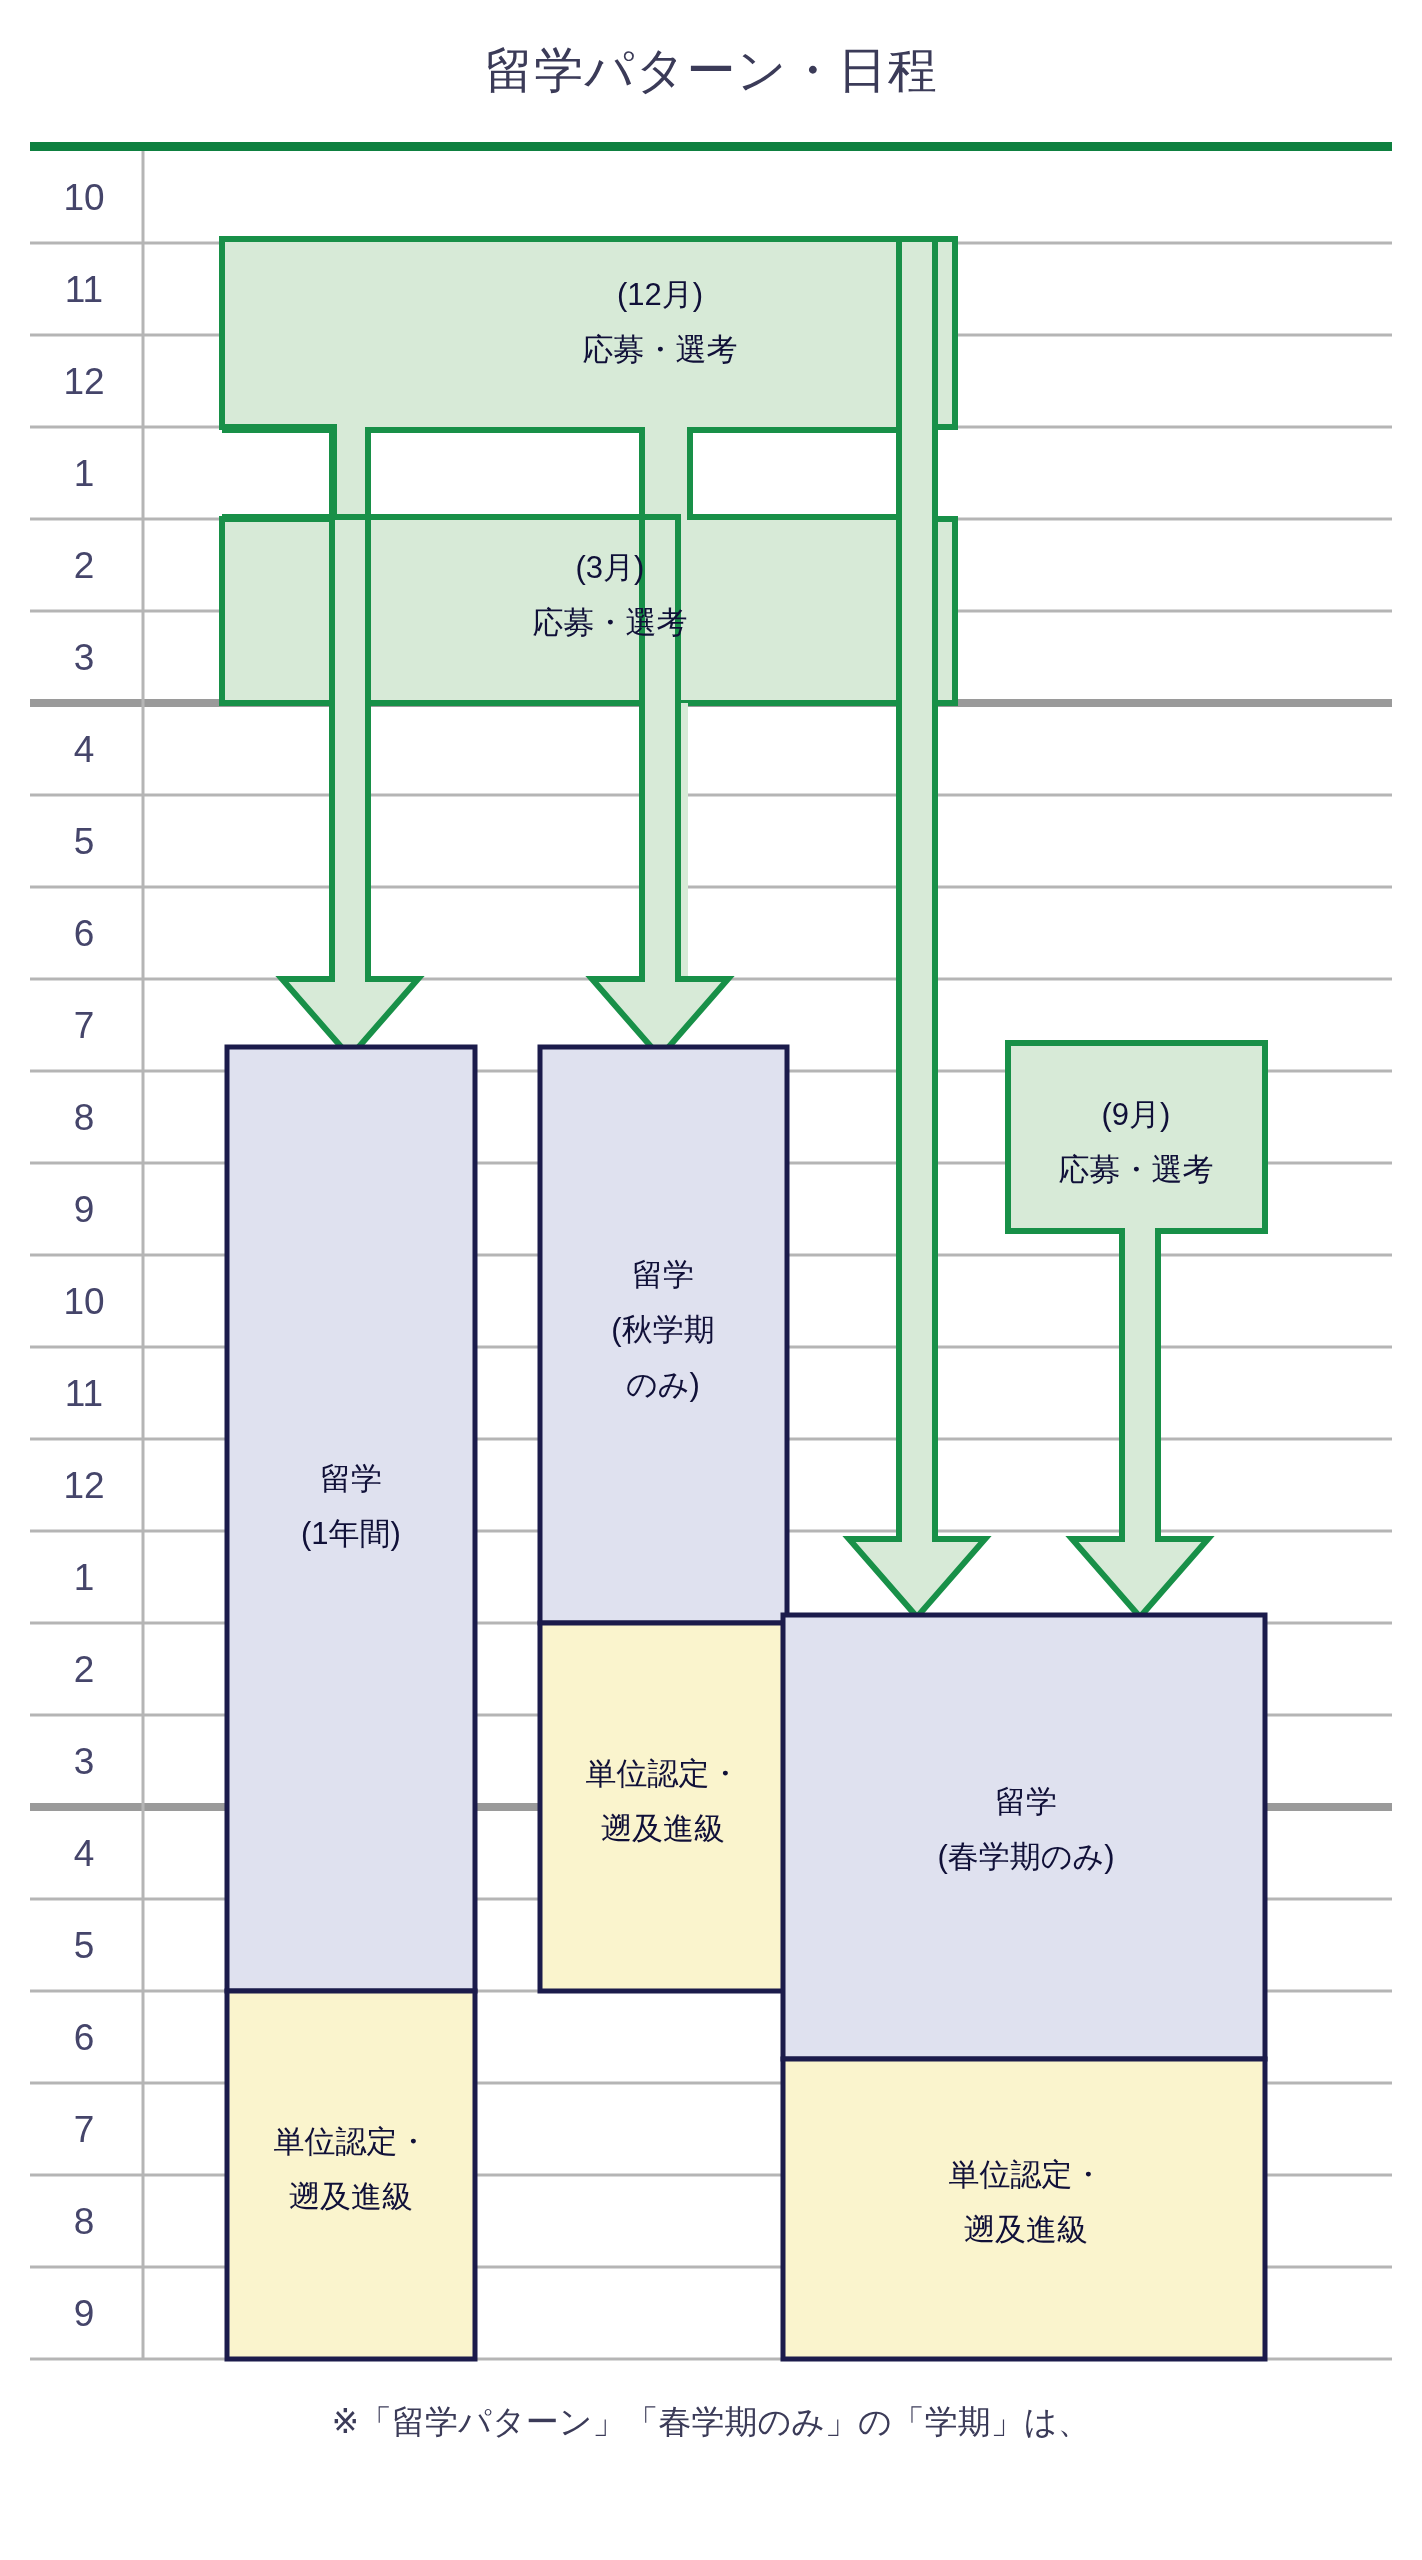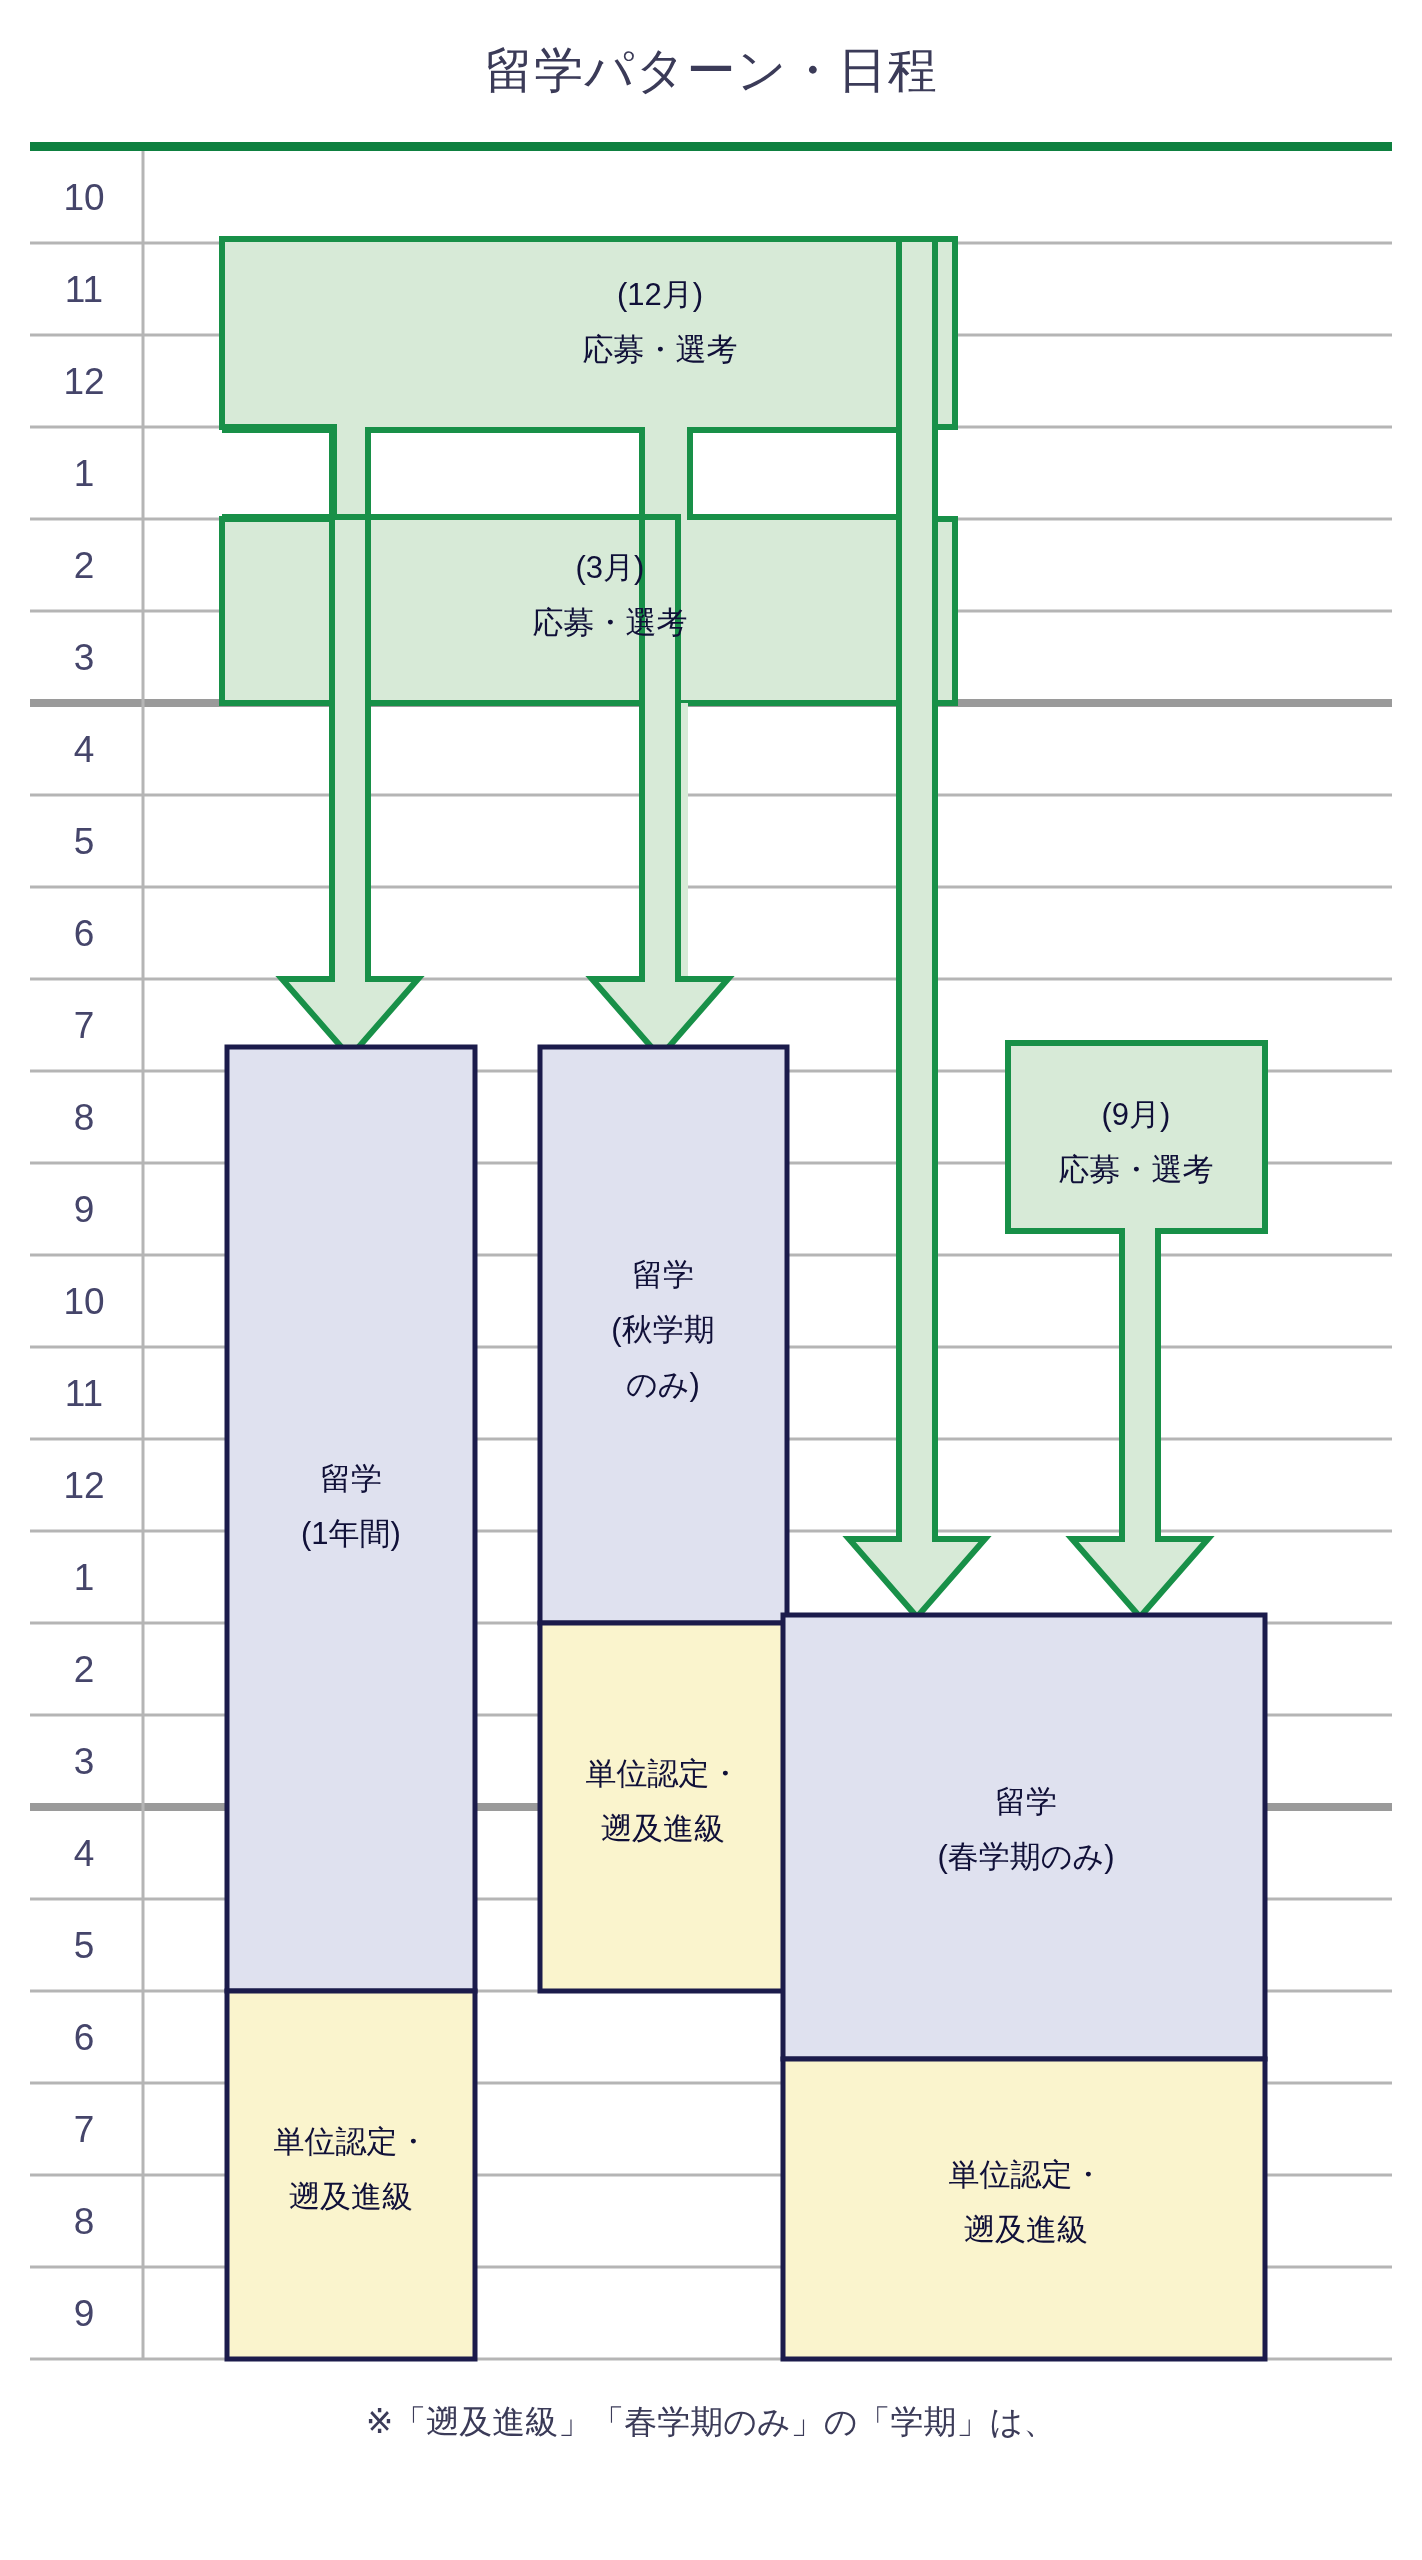--- a/index.html
+++ b/index.html
@@ -244,16 +244,16 @@
       <rect x="783" y="2059" width="482" height="300" fill="#faf4cd" stroke="#1b1b4b" stroke-width="5"></rect>
       <text class="box-text" x="1026" y="1812">留学</text>
       <text class="box-text" x="1026" y="1867">(春学期のみ)</text>
       <text class="box-text" x="1026" y="2185">単位認定・</text>
       <text class="box-text" x="1026" y="2240">遡及進級</text>
     </g>
 
   </svg>
 
   <div class="footnote">
-    <div>※「遡及進級」「春学期のみ」の「学期」は、</div>
+    <div>※「留学パターン」「春学期のみ」の「学期」は、</div>
   </div>
 
 </div>
 
 </body></html>

